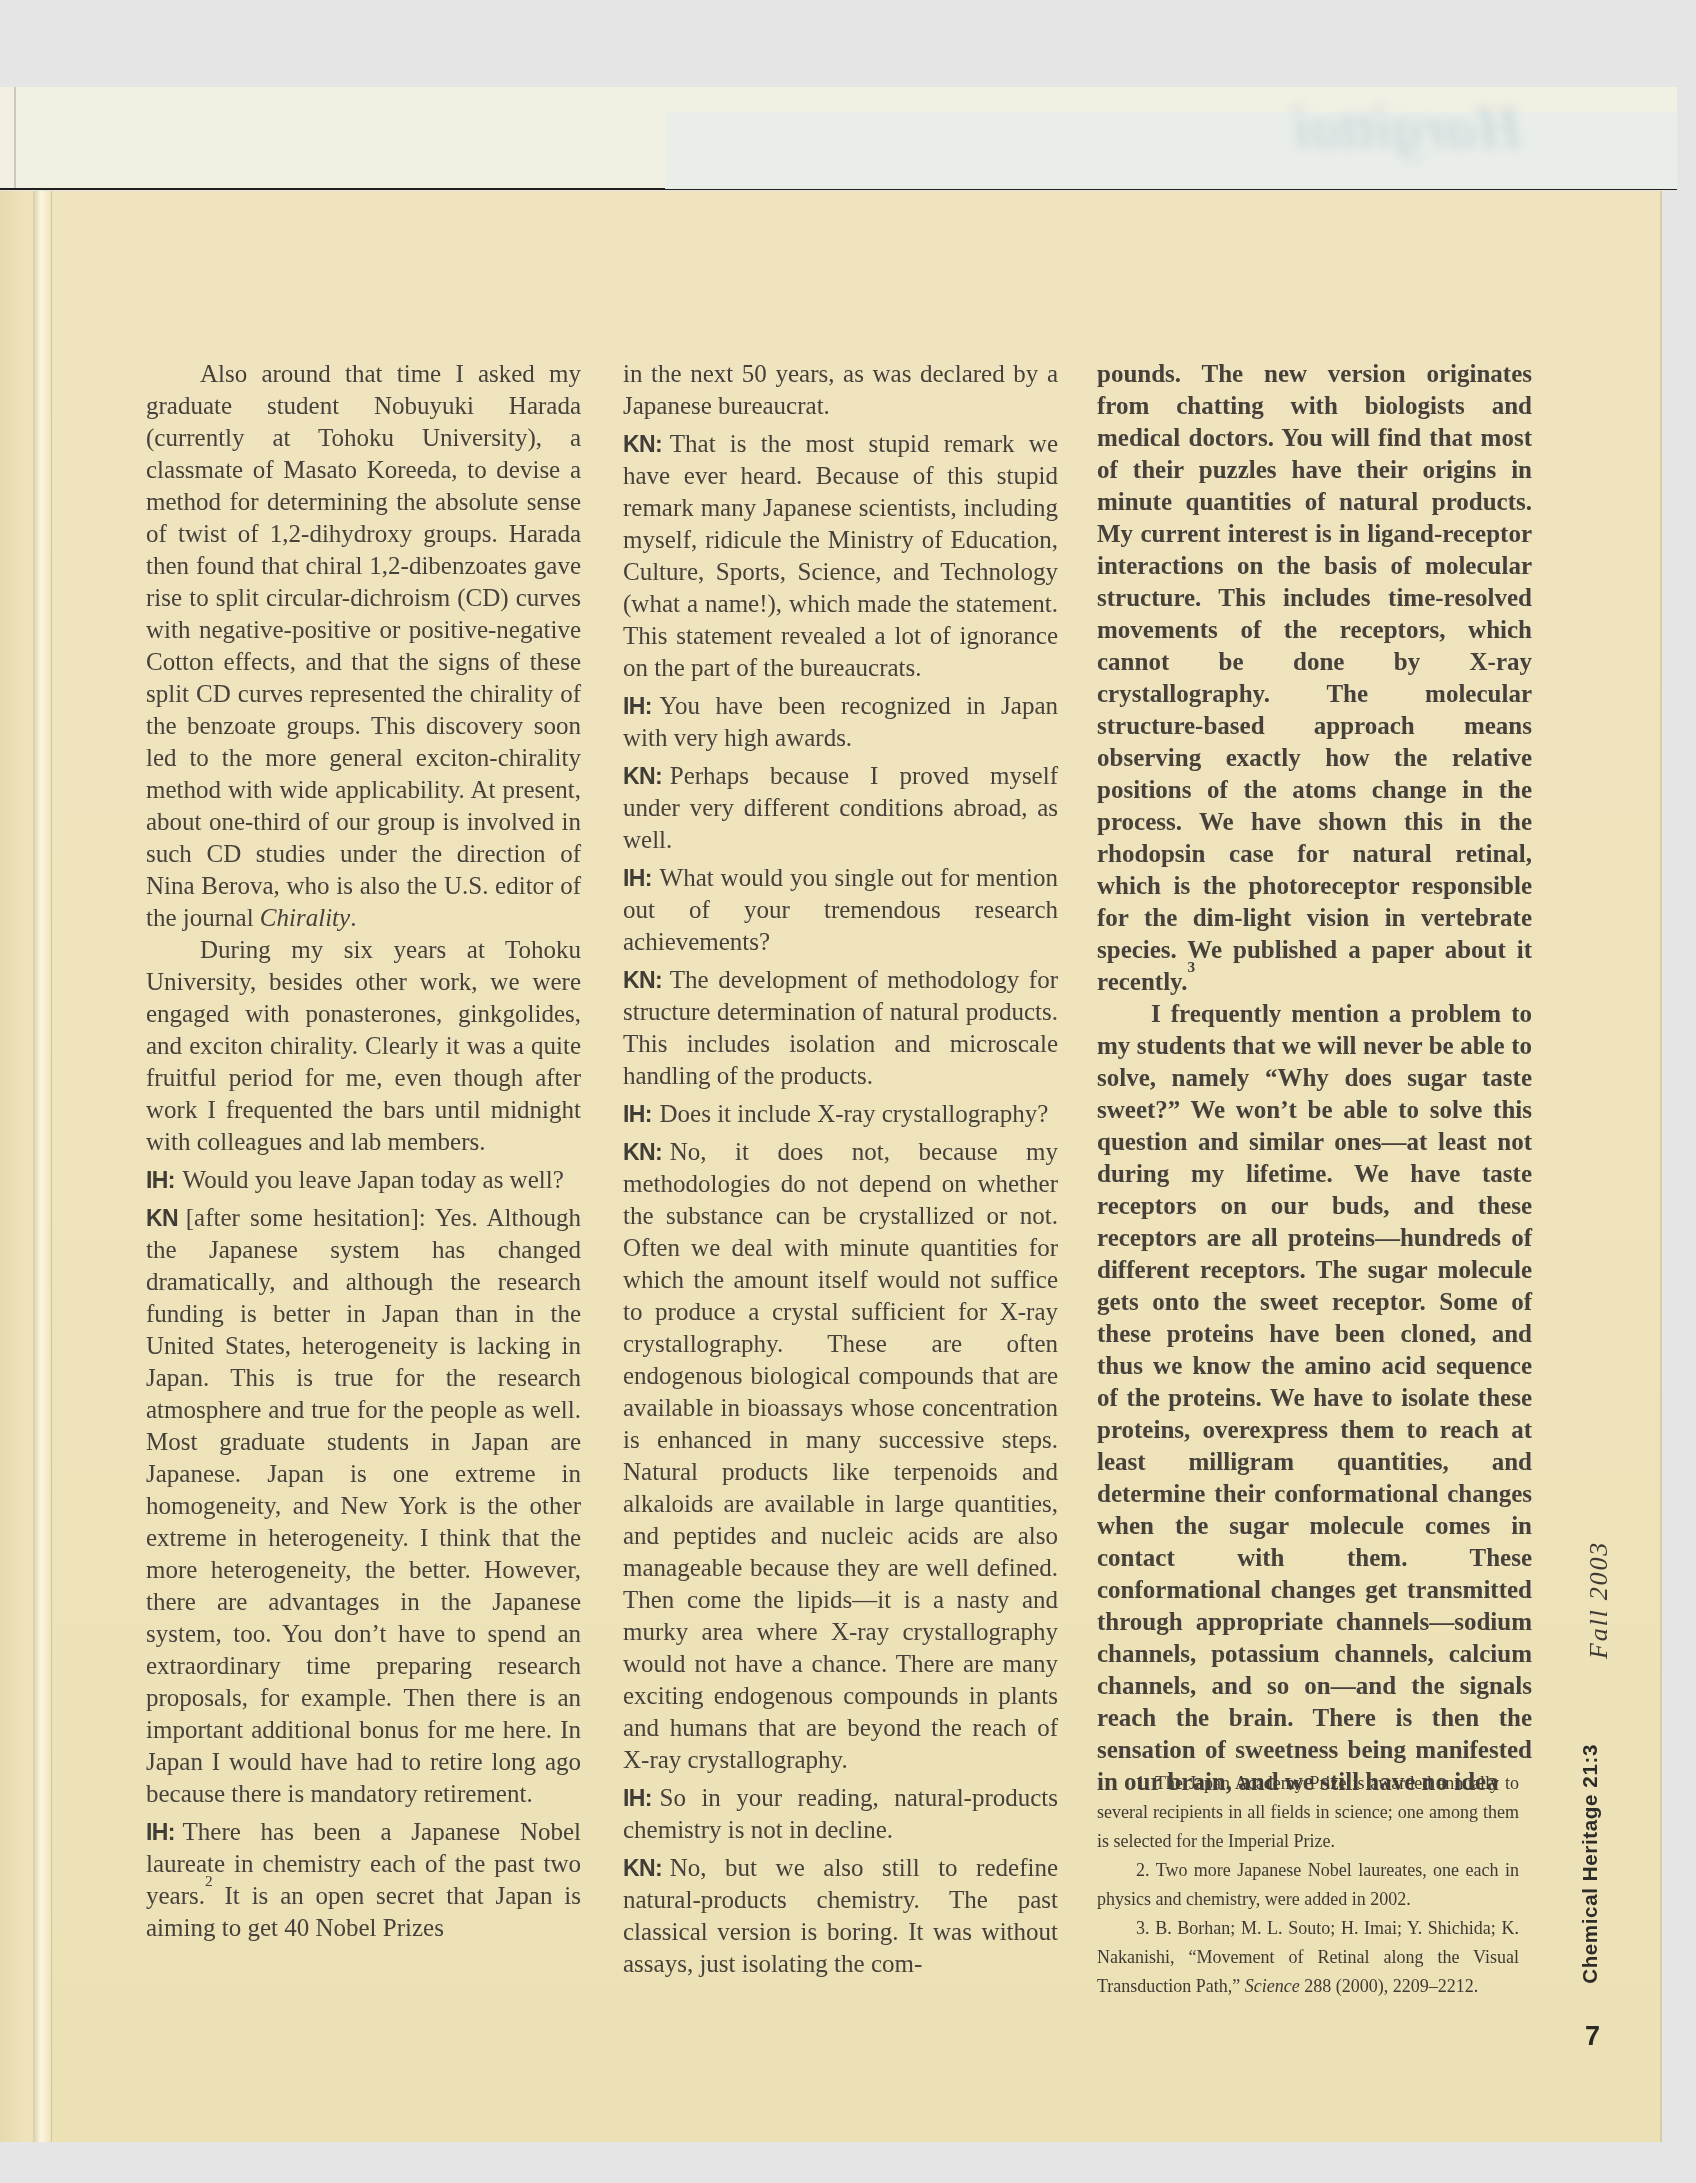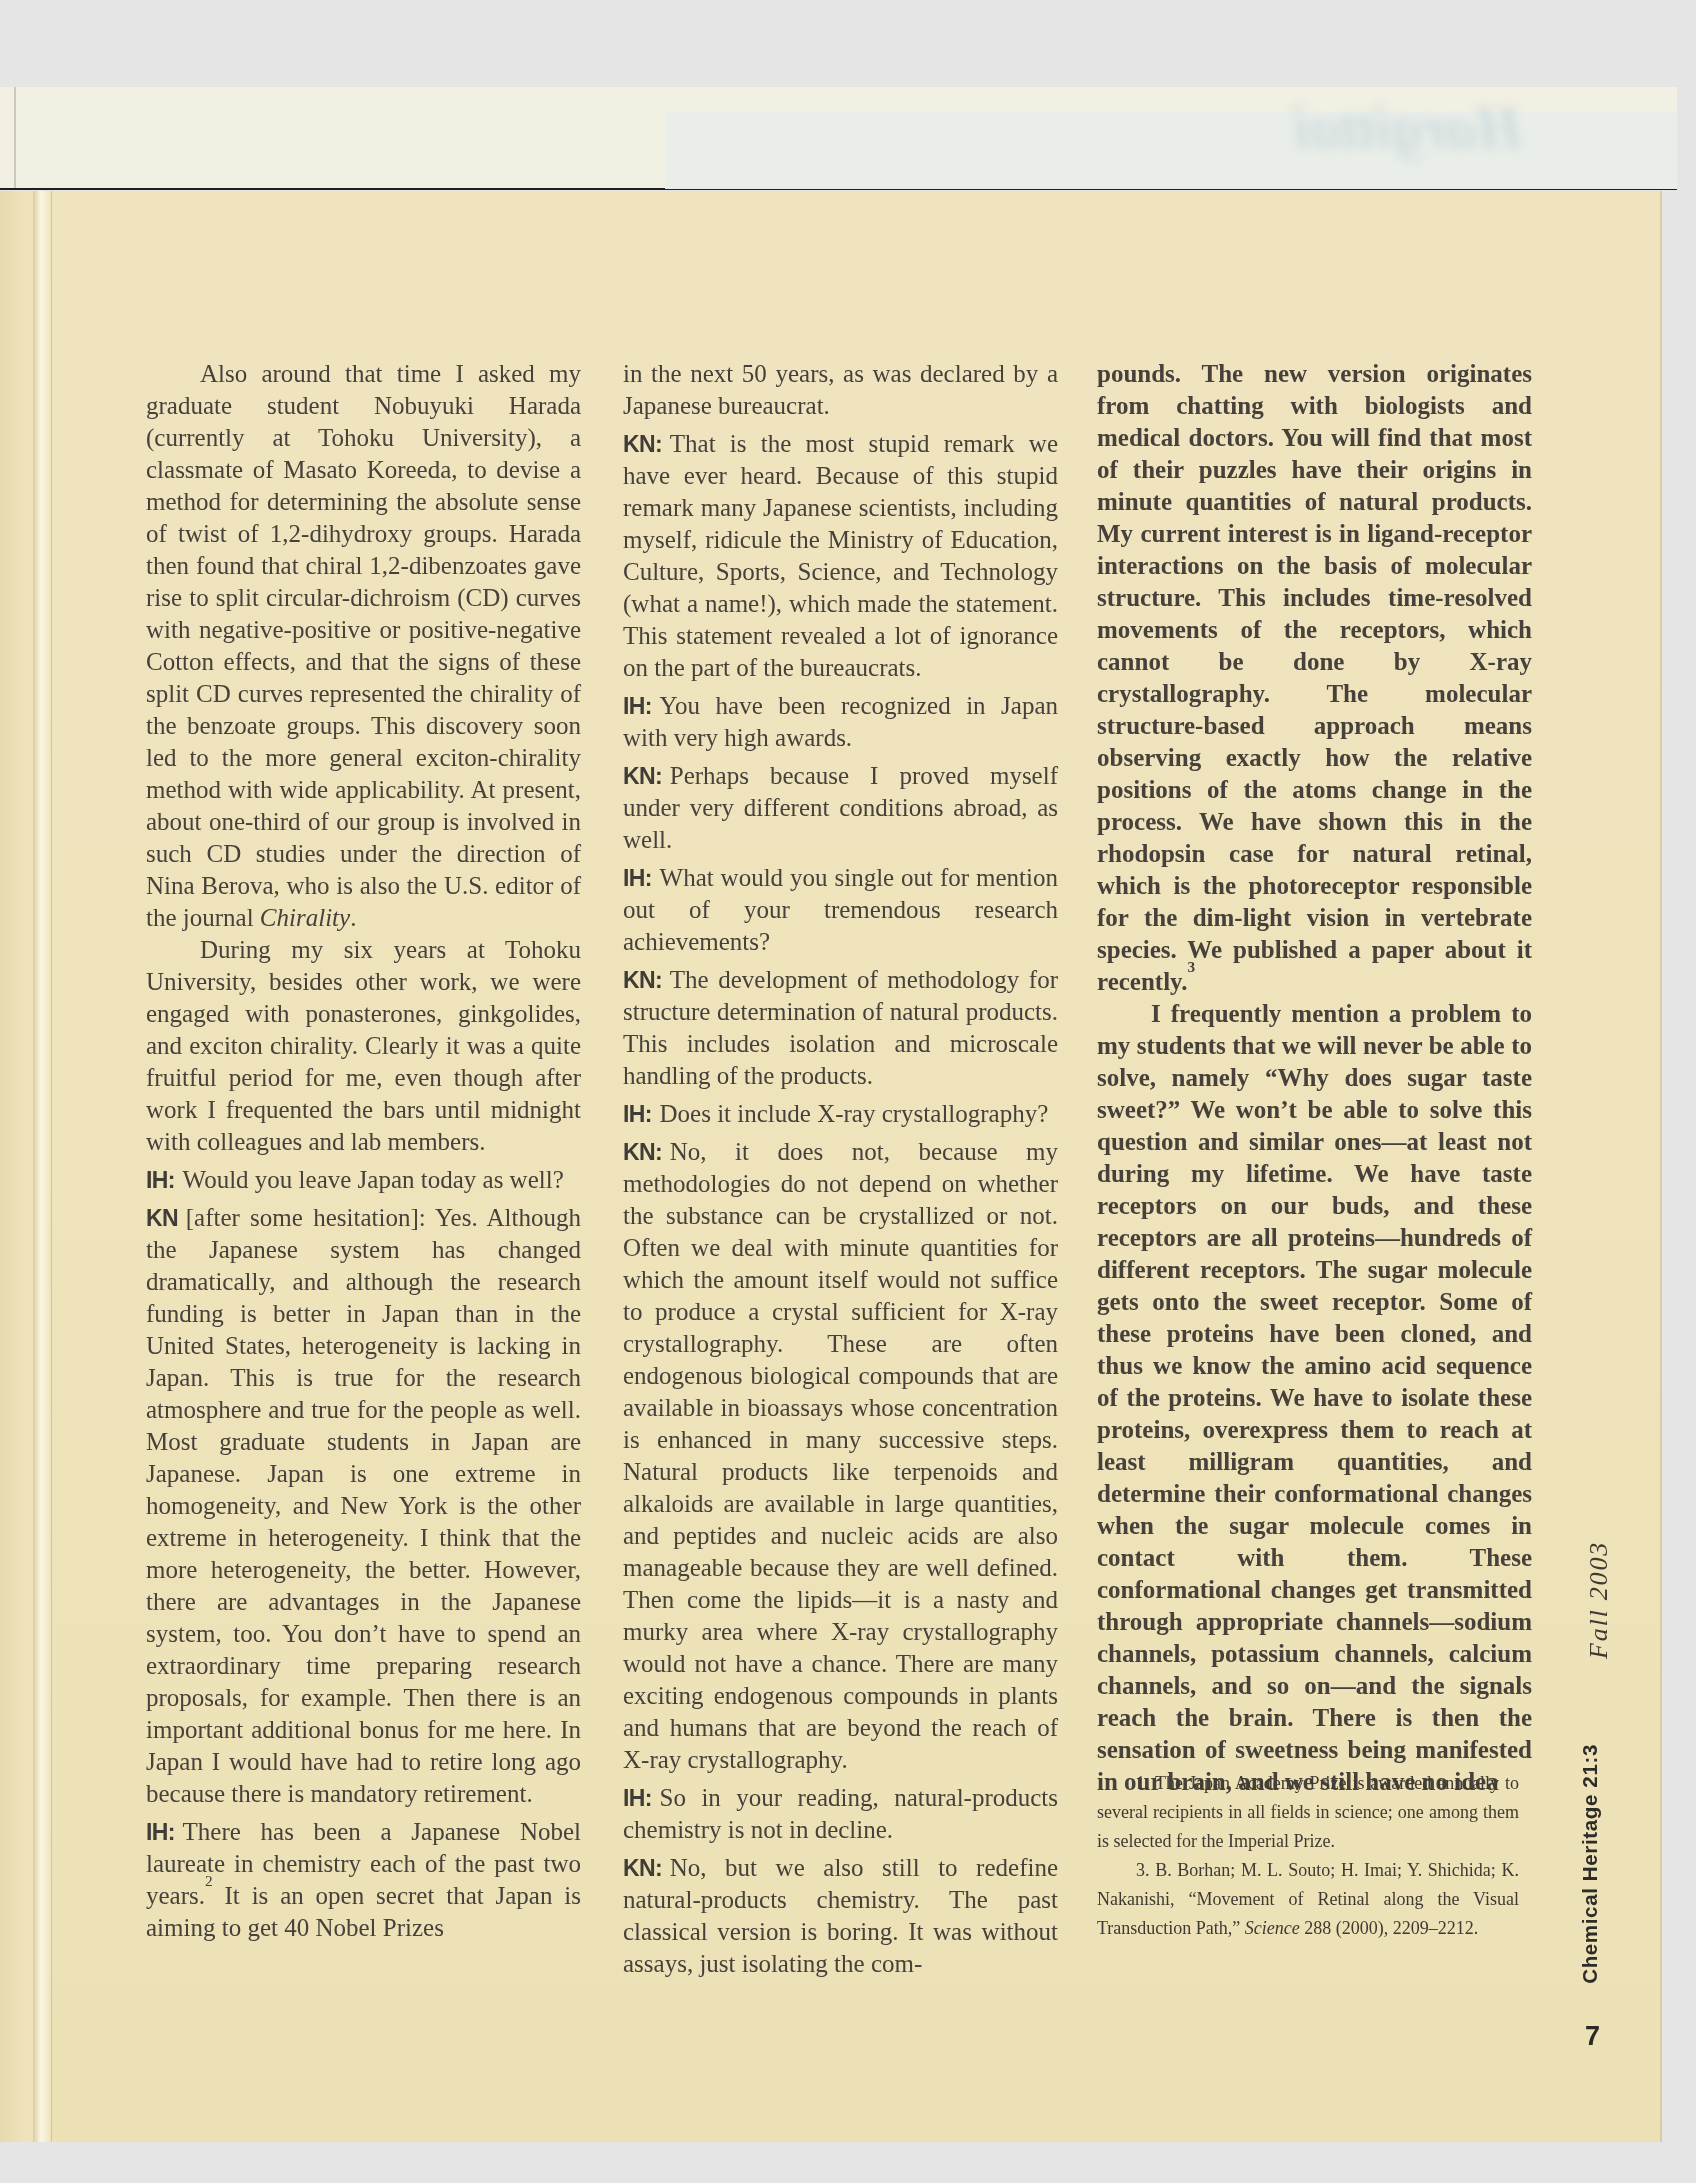--- a/index.html
+++ b/index.html
@@ -83,20 +83,21 @@
       <p class="block gap"><span class="speaker">IH:</span><span>So in your reading, natural-products chemistry is not in decline.</span></p>
       <p class="block gap"><span class="speaker">KN:</span><span>No, but we also still to redefine natural-products chemistry. The past classical version is boring. It was without assays, just isolating the com-</span></p>
     </div>
   <div class="col col-3">
       <p class="block"><span>pounds. The new version originates from chatting with biologists and medical doctors. You will find that most of their puzzles have their origins in minute quantities of natural products. My current interest is in ligand-receptor interactions on the basis of molecular structure. This includes time-resolved movements of the receptors, which cannot be done by X-ray crystallography. The molecular structure-based approach means observing exactly how the relative positions of the atoms change in the process. We have shown this in the rhodopsin case for natural retinal, which is the photoreceptor responsible for the dim-light vision in vertebrate species. We published a paper about it recently.</span><sup>3</sup></p>
       <p class="block indent"><span>I frequently mention a problem to my students that we will never be able to solve, namely “Why does sugar taste sweet?” We won’t be able to solve this question and similar ones—at least not during my lifetime. We have taste receptors on our buds, and these receptors are all proteins—hundreds of different receptors. The sugar molecule gets onto the sweet receptor. Some of these proteins have been cloned, and thus we know the amino acid sequence of the proteins. We have to isolate these proteins, overexpress them to reach at least milligram quantities, and determine their conformational changes when the sugar molecule comes in contact with them. These conformational changes get transmitted through appropriate channels—sodium channels, potassium channels, calcium channels, and so on—and the signals reach the brain. There is then the sensation of sweetness being manifested in our brain, and we still have no idea</span></p>
     </div>
 
   <div class="footnotes">
       <p class="block indent"><span>1. The Japan Academy Prize is awarded annually to several recipients in all fields in science; one among them is selected for the Imperial Prize.</span></p>
+      <p class="block indent"><span>2. Two more Japanese Nobel laureates, one each in physics and chemistry, were added in 2002.</span></p>
       <p class="block indent"><span>3. B. Borhan; M. L. Souto; H. Imai; Y. Shichida; K. Nakanishi, “Movement of Retinal along the Visual Transduction Path,” </span><i>Science</i><span> 288 (2000), 2209–2212.</span></p>
     </div>
 
   <div class="vtext issue-date">Fall 2003</div>
   <div class="vtext journal-name">Chemical Heritage 21:3</div>
   <div class="folio">7</div>
 
 </div>
 
 

